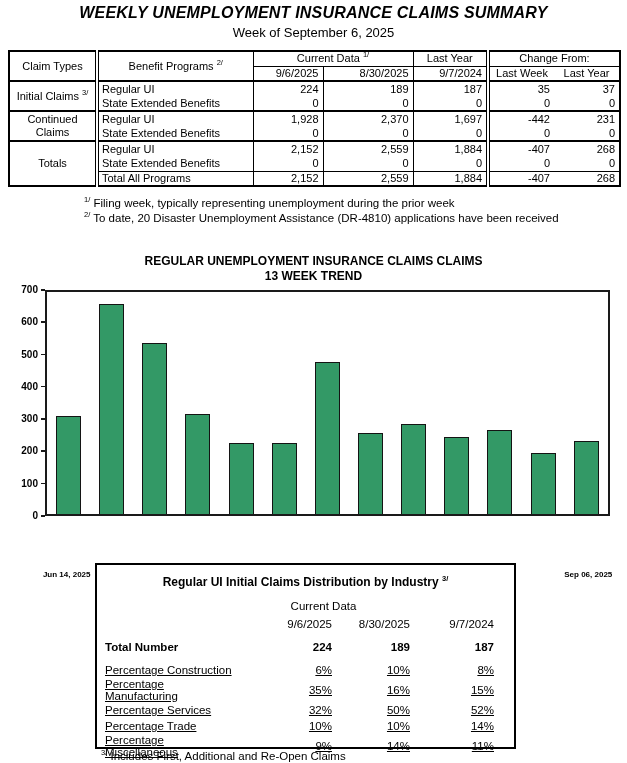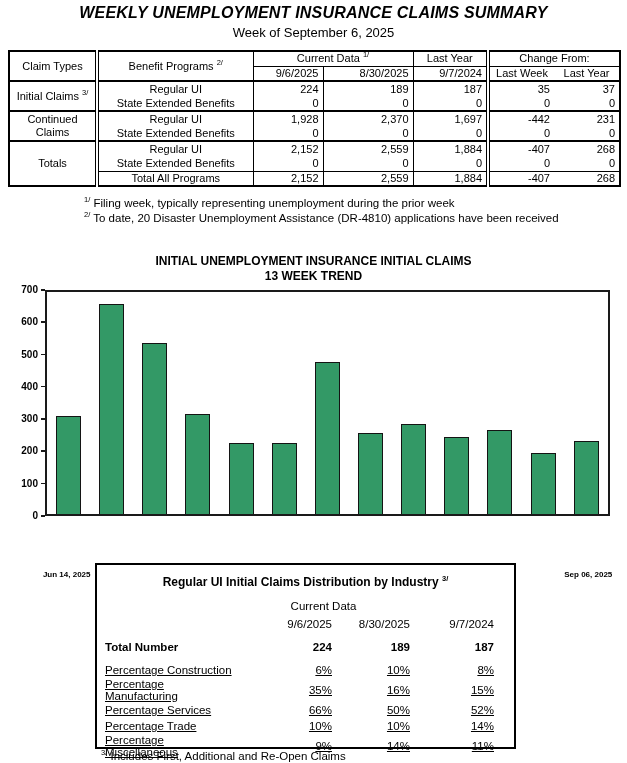--- a/index.html
+++ b/index.html
@@ -25,21 +25,21 @@
   .summary th, .summary td { padding: 0 3px; height: 15px; line-height: 13px; font-weight: normal; overflow: hidden; white-space: nowrap; }
   .summary thead th { text-align: center; }
   .summary .b-single { border-left: 1.7px solid #000; }
   .summary .b-double { border-left: 4px double #000; }
   .summary .hd-under { border-bottom: 1.5px solid #000; }
   .summary thead tr.dates th { border-bottom: 2px solid #000; }
   .summary thead th.num { text-align: right; padding-right: 4px; }
   .summary tbody tr.group-start td { border-top: 2px solid #000; }
   .summary tbody tr.row-sep td { border-top: 1.7px solid #000; }
   .summary td.claim-type { text-align: center; vertical-align: middle; white-space: normal; line-height: 13px; }
-  .summary td.program { text-align: center; }
+  .summary td.program { text-align: left; }
   .summary td.num { text-align: right; padding-right: 4px; }
 
   
   .fnotes { position: absolute; top: 197px; left: 84px; font-size: 11.5px; }
   .fnotes .fn { margin-bottom: 3px; }
 
   
   .chart { position: absolute; top: 254px; left: 0; width: 627px; height: 290px; }
   .chart .ct1, .chart .ct2 { text-align: center; font-weight: bold; font-size: 12px; line-height: 15px; }
   .plot {
@@ -170,21 +170,21 @@
       </tr>
     </tbody>
 </table>
 
 <div class="fnotes">
   <div class="fn"><sup>1/</sup> <span>Filing week, typically representing unemployment during the prior week</span></div>
   <div class="fn"><sup>2/</sup> <span>To date, 20 Disaster Unemployment Assistance (DR-4810) applications have been received</span></div>
 </div>
 
 <div class="chart">
-  <div class="ct1">INITIAL UNEMPLOYMENT INSURANCE INITIAL CLAIMS</div>
+  <div class="ct1">REGULAR UNEMPLOYMENT INSURANCE CLAIMS CLAIMS</div>
   <div class="ct2">13 WEEK TREND</div>
   <div class="plot" id="plot">
       <div class="bar" title="305" style="height: 98px; background: rgb(51, 153, 102); border-color: rgb(20, 20, 20);"></div>
       <div class="bar" title="650" style="height: 210px; background: rgb(51, 153, 102); border-color: rgb(20, 20, 20);"></div>
       <div class="bar" title="530" style="height: 171px; background: rgb(51, 153, 102); border-color: rgb(20, 20, 20);"></div>
       <div class="bar" title="310" style="height: 100px; background: rgb(51, 153, 102); border-color: rgb(20, 20, 20);"></div>
       <div class="bar" title="220" style="height: 71px; background: rgb(51, 153, 102); border-color: rgb(20, 20, 20);"></div>
       <div class="bar" title="220" style="height: 71px; background: rgb(51, 153, 102); border-color: rgb(20, 20, 20);"></div>
       <div class="bar" title="470" style="height: 152px; background: rgb(51, 153, 102); border-color: rgb(20, 20, 20);"></div>
       <div class="bar" title="250" style="height: 81px; background: rgb(51, 153, 102); border-color: rgb(20, 20, 20);"></div>
@@ -260,21 +260,21 @@
           <td class="num">8%</td>
         </tr>
         <tr class="pct">
           <td class="lbl">Percentage Manufacturing</td>
           <td class="num">35%</td>
           <td class="num">16%</td>
           <td class="num">15%</td>
         </tr>
         <tr class="pct">
           <td class="lbl">Percentage Services</td>
-          <td class="num">66%</td>
+          <td class="num">32%</td>
           <td class="num">50%</td>
           <td class="num">52%</td>
         </tr>
         <tr class="pct">
           <td class="lbl">Percentage Trade</td>
           <td class="num">10%</td>
           <td class="num">10%</td>
           <td class="num">14%</td>
         </tr>
         <tr class="pct">

